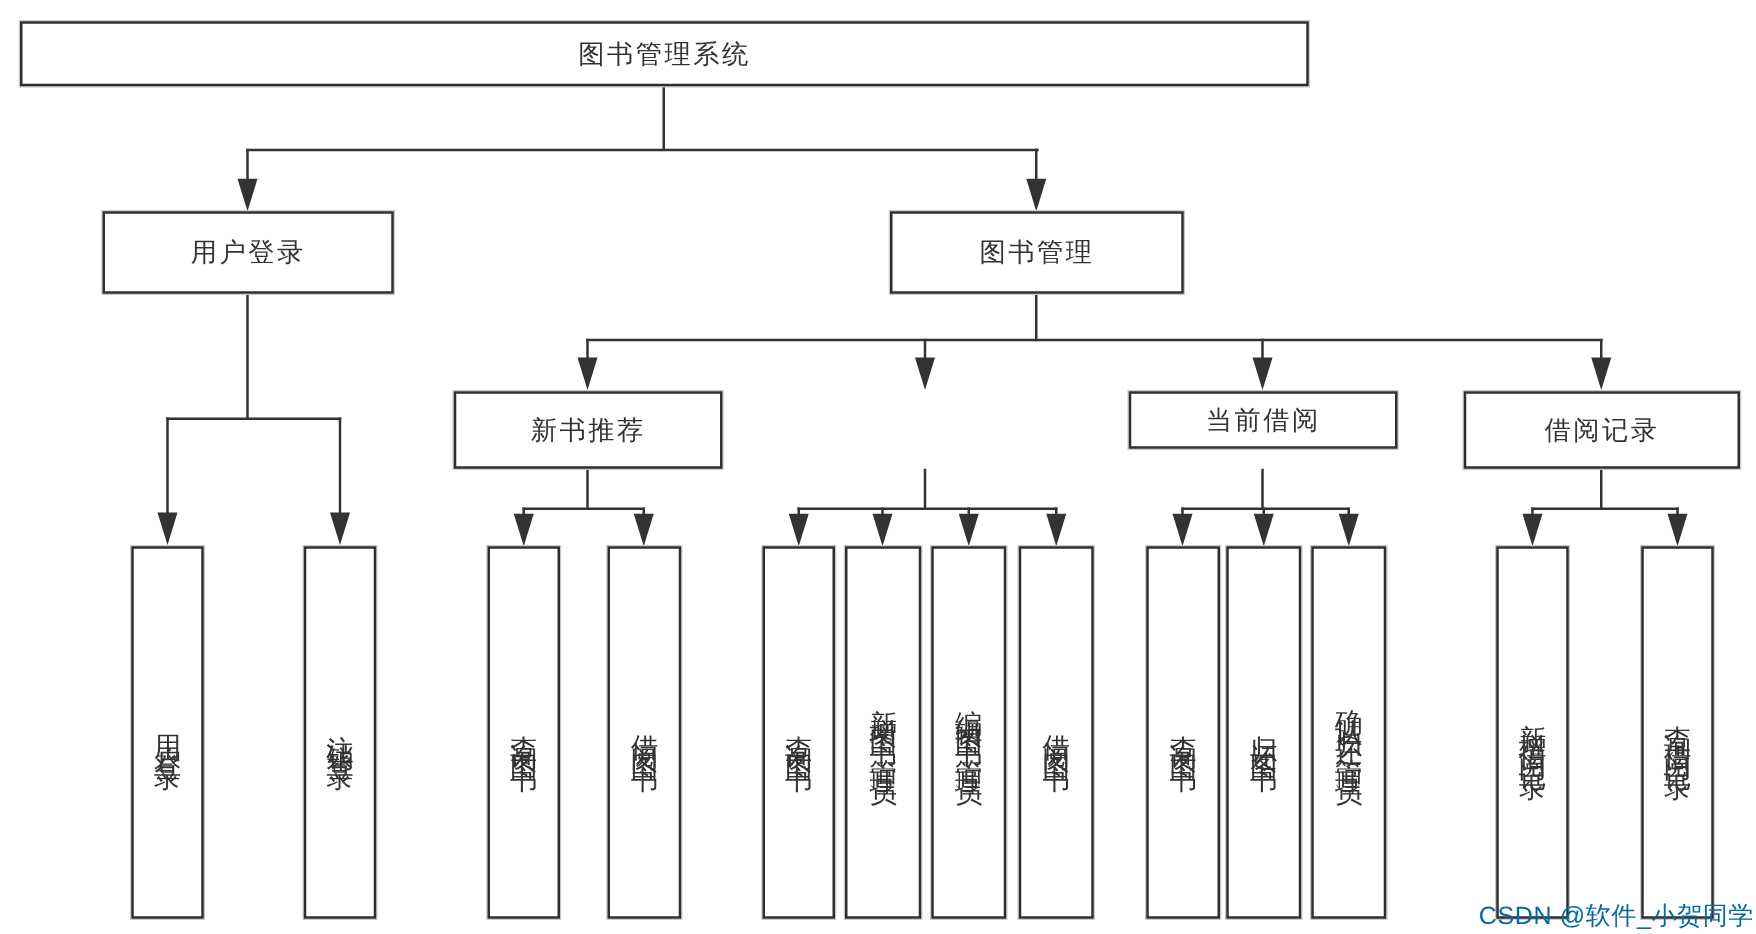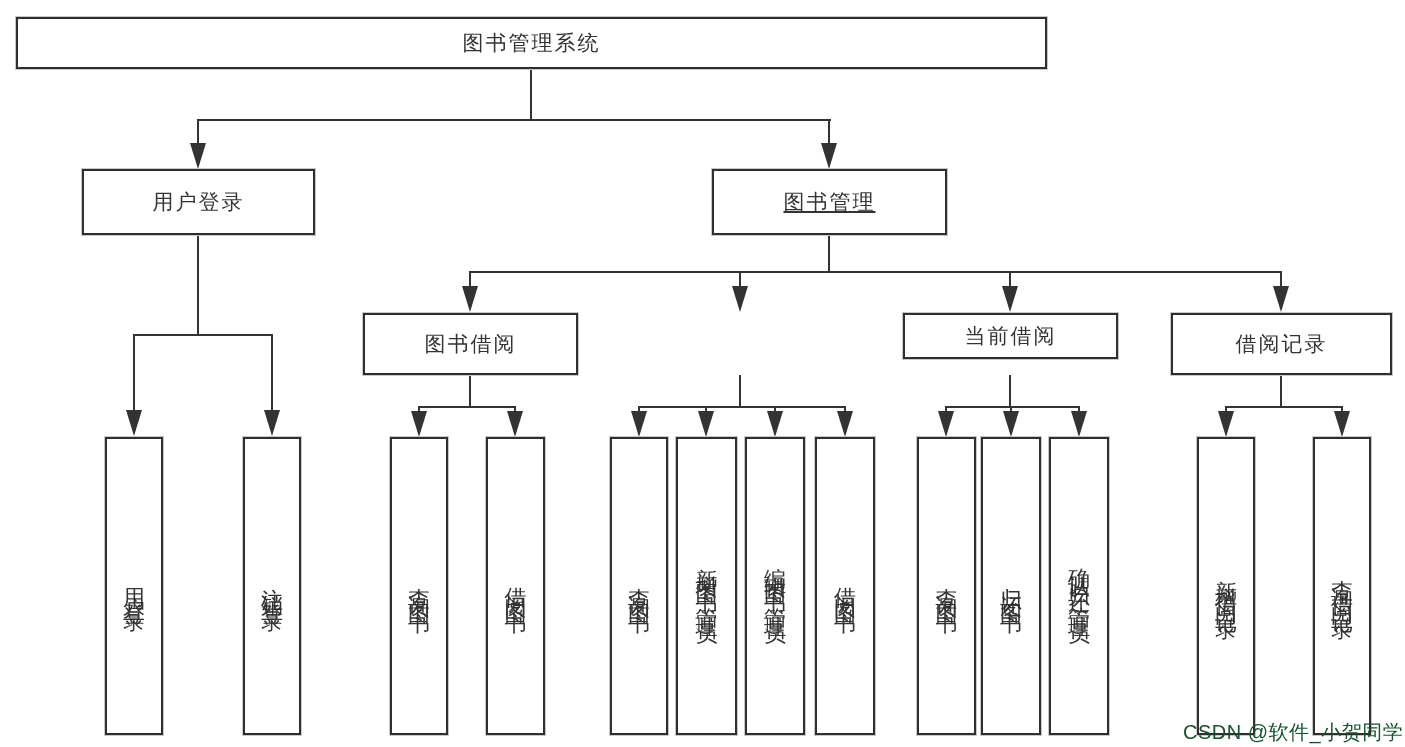--- a/index.html
+++ b/index.html
@@ -40,44 +40,44 @@
   .arr{
     position:absolute;width:0;height:0;z-index:1;
     border-left:8px solid transparent;
     border-right:8px solid transparent;
     border-top:26px solid #333333;
   }
   .watermark{
     position:absolute;
     left:1183px;top:719px;
     font-size:20px;
-    color:#14532d;
+    color:#0369a1;
     z-index:3;
     white-space:nowrap;
     letter-spacing:0.5px;
   }
 </style>
 </head>
 <body>
 
 <div id="canvas">
 
   <div class="node h" style="left:16px;top:17px;width:1031px;height:52px;">
     <span class="lbl root-lbl">图书管理系统</span>
   </div>
 
   <div class="node h" style="left:82px;top:169px;width:233px;height:66px;">
     <span class="lbl">用户登录</span>
   </div>
-  <div class="node h" style="left:712px;top:169px;width:235px;height:66px;text-decoration:underline;">
+  <div class="node h" style="left:712px;top:169px;width:235px;height:66px;">
     <span class="lbl">图书管理</span>
   </div>
 
   <div class="node h" style="left:363px;top:313px;width:215px;height:62px;">
-    <span class="lbl">图书借阅</span>
+    <span class="lbl">新书推荐</span>
   </div>
   <div class="node h" style="left:903px;top:313px;width:215px;height:46px;">
     <span class="lbl">当前借阅</span>
   </div>
   <div class="node h" style="left:1171px;top:313px;width:221px;height:62px;">
     <span class="lbl">借阅记录</span>
   </div>
 
   <div class="node v" style="left:105px;top:437px;width:58px;height:298px;">
     <span class="lbl">用户登录</span>

